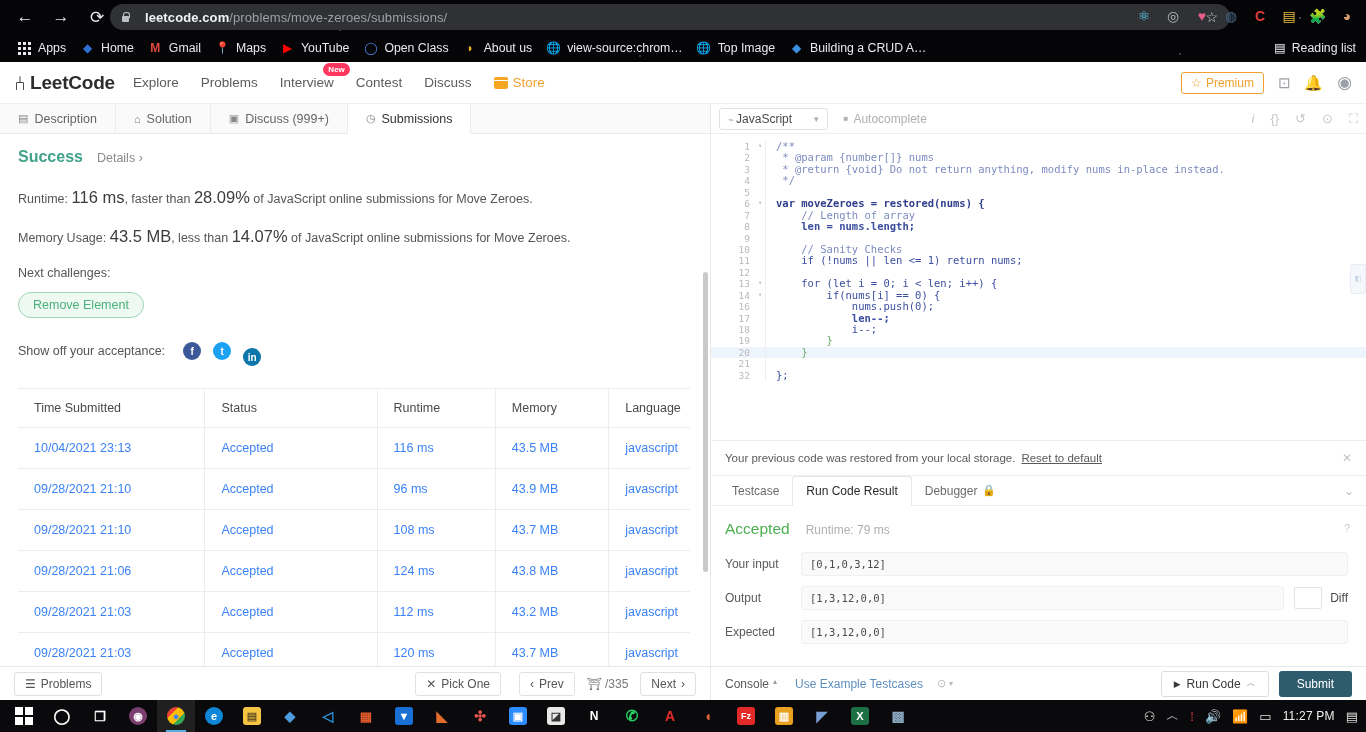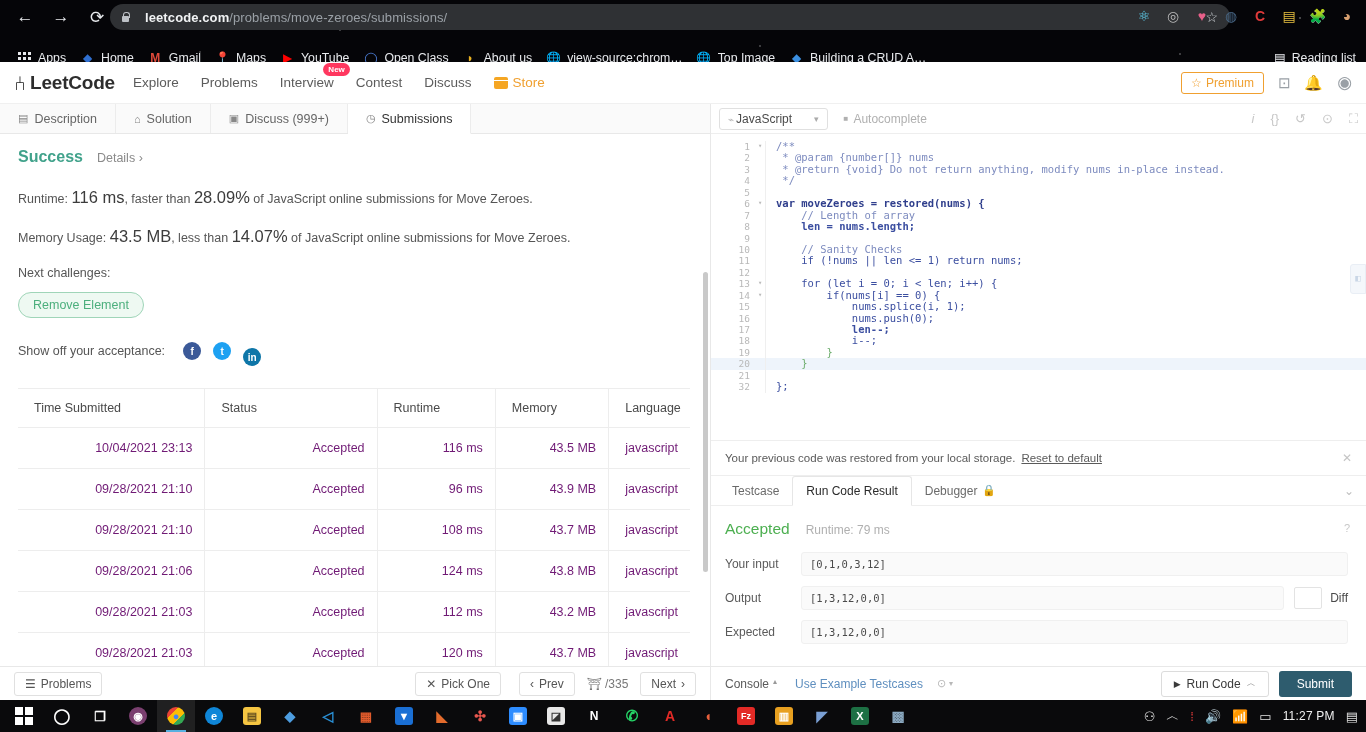--- a/index.html
+++ b/index.html
@@ -47,21 +47,21 @@
     content:""; position:absolute; left:3.2px; top:0.5px; width:4.5px; height:5px;
     border:1.3px solid #bdc1c6; border-bottom:0; border-radius:3px 3px 0 0;
   }
   .url { font-size: 13px; color: #9aa0a6; letter-spacing: .1px; white-space: nowrap; margin-left: 6px; }
   .url b { color: #f1f3f4; font-weight: 700; }
   .star-ico { position: absolute; right: 12px; color: #cfd3d7; font-size: 14px; }
   .ext-row { position: absolute; right: 6px; top: 3px; display: flex; align-items: center; gap: 3px; }
   .ext { width: 26px; height: 26px; display:flex; align-items:center; justify-content:center; font-size: 14px; }
 
   
-  .bm-row { position: absolute; top: 44px; left: 0; height: 28px; width: 100%; display: flex; align-items: center; padding-left: 10px; }
+  .bm-row { position: absolute; top: 34px; left: 0; height: 28px; width: 100%; display: flex; align-items: center; padding-left: 10px; }
   .bm {
     display: flex; align-items: center; gap: 6px; height: 22px;
     padding: 0 7px; color: #e8eaed; font-size: 12.3px; white-space: nowrap;
   }
   .bm-ico { width: 15px; height: 15px; display:flex; align-items:center; justify-content:center; font-size: 12px; }
   .apps-grid { display:grid; grid-template-columns:repeat(3,3px); grid-template-rows:repeat(3,3px); gap:2px; }
   .apps-grid i { display:block; width:3px; height:3px; background:#e8eaed; }
   .reading-list { position: absolute; right: 10px; display:flex; align-items:center; gap:6px; color:#e8eaed; font-size:12.3px; }
 
   
@@ -128,22 +128,22 @@
 
   
   .tbl-wrap { margin-top: 22px; padding: 0 18px; }
   table.subs { width: 672px; border-collapse: collapse; font-size: 12.5px; }
   table.subs th {
     text-align: left; font-weight: 400; color: #4a4a4a; font-size: 12.5px;
     padding: 12px 0 12px 16px; border-top: 1px solid #ededed; border-bottom: 1px solid #ededed;
     border-right: 1px solid #ededed;
   }
   table.subs td {
-    padding: 13px 12px 13px 16px; color: #701a75;
-    border-bottom: 1px solid #ededed; border-right: 1px solid #ededed; text-align: right;
+    padding: 13px 12px 13px 16px; color: #3b82f6;
+    border-bottom: 1px solid #ededed; border-right: 1px solid #ededed;
   }
   table.subs th:last-child, table.subs td:last-child { border-right: 0; }
   .st-accepted { color: #43a08a; }
   .col-time { width: 190px; }
   .col-status { width: 175px; }
   .col-runtime { width: 120px; }
   .col-memory { width: 115px; }
 
   
   .left-scroll {
@@ -633,26 +633,20 @@
             <span class="gutter-sep"></span>
             <span class="code-txt">    for (let i = 0; i &lt; len; i++) {</span>
           </div>
         <div class="code-row">
             <span class="ln">14</span>
             <span class="fold">▾</span>
             <span class="gutter-sep"></span>
             <span class="code-txt">        if(nums[i] == 0) {</span>
           </div>
         <div class="code-row">
-            <span class="ln">15</span>
-            <span class="fold"></span>
-            <span class="gutter-sep"></span>
-            <span class="code-txt">            nums.splice(i, 1);</span>
-          </div>
-        <div class="code-row">
             <span class="ln">16</span>
             <span class="fold"></span>
             <span class="gutter-sep"></span>
             <span class="code-txt">            nums.push(0);</span>
           </div>
         <div class="code-row">
             <span class="ln">17</span>
             <span class="fold"></span>
             <span class="gutter-sep"></span>
             <span class="code-txt c-kw">            len--;</span>

